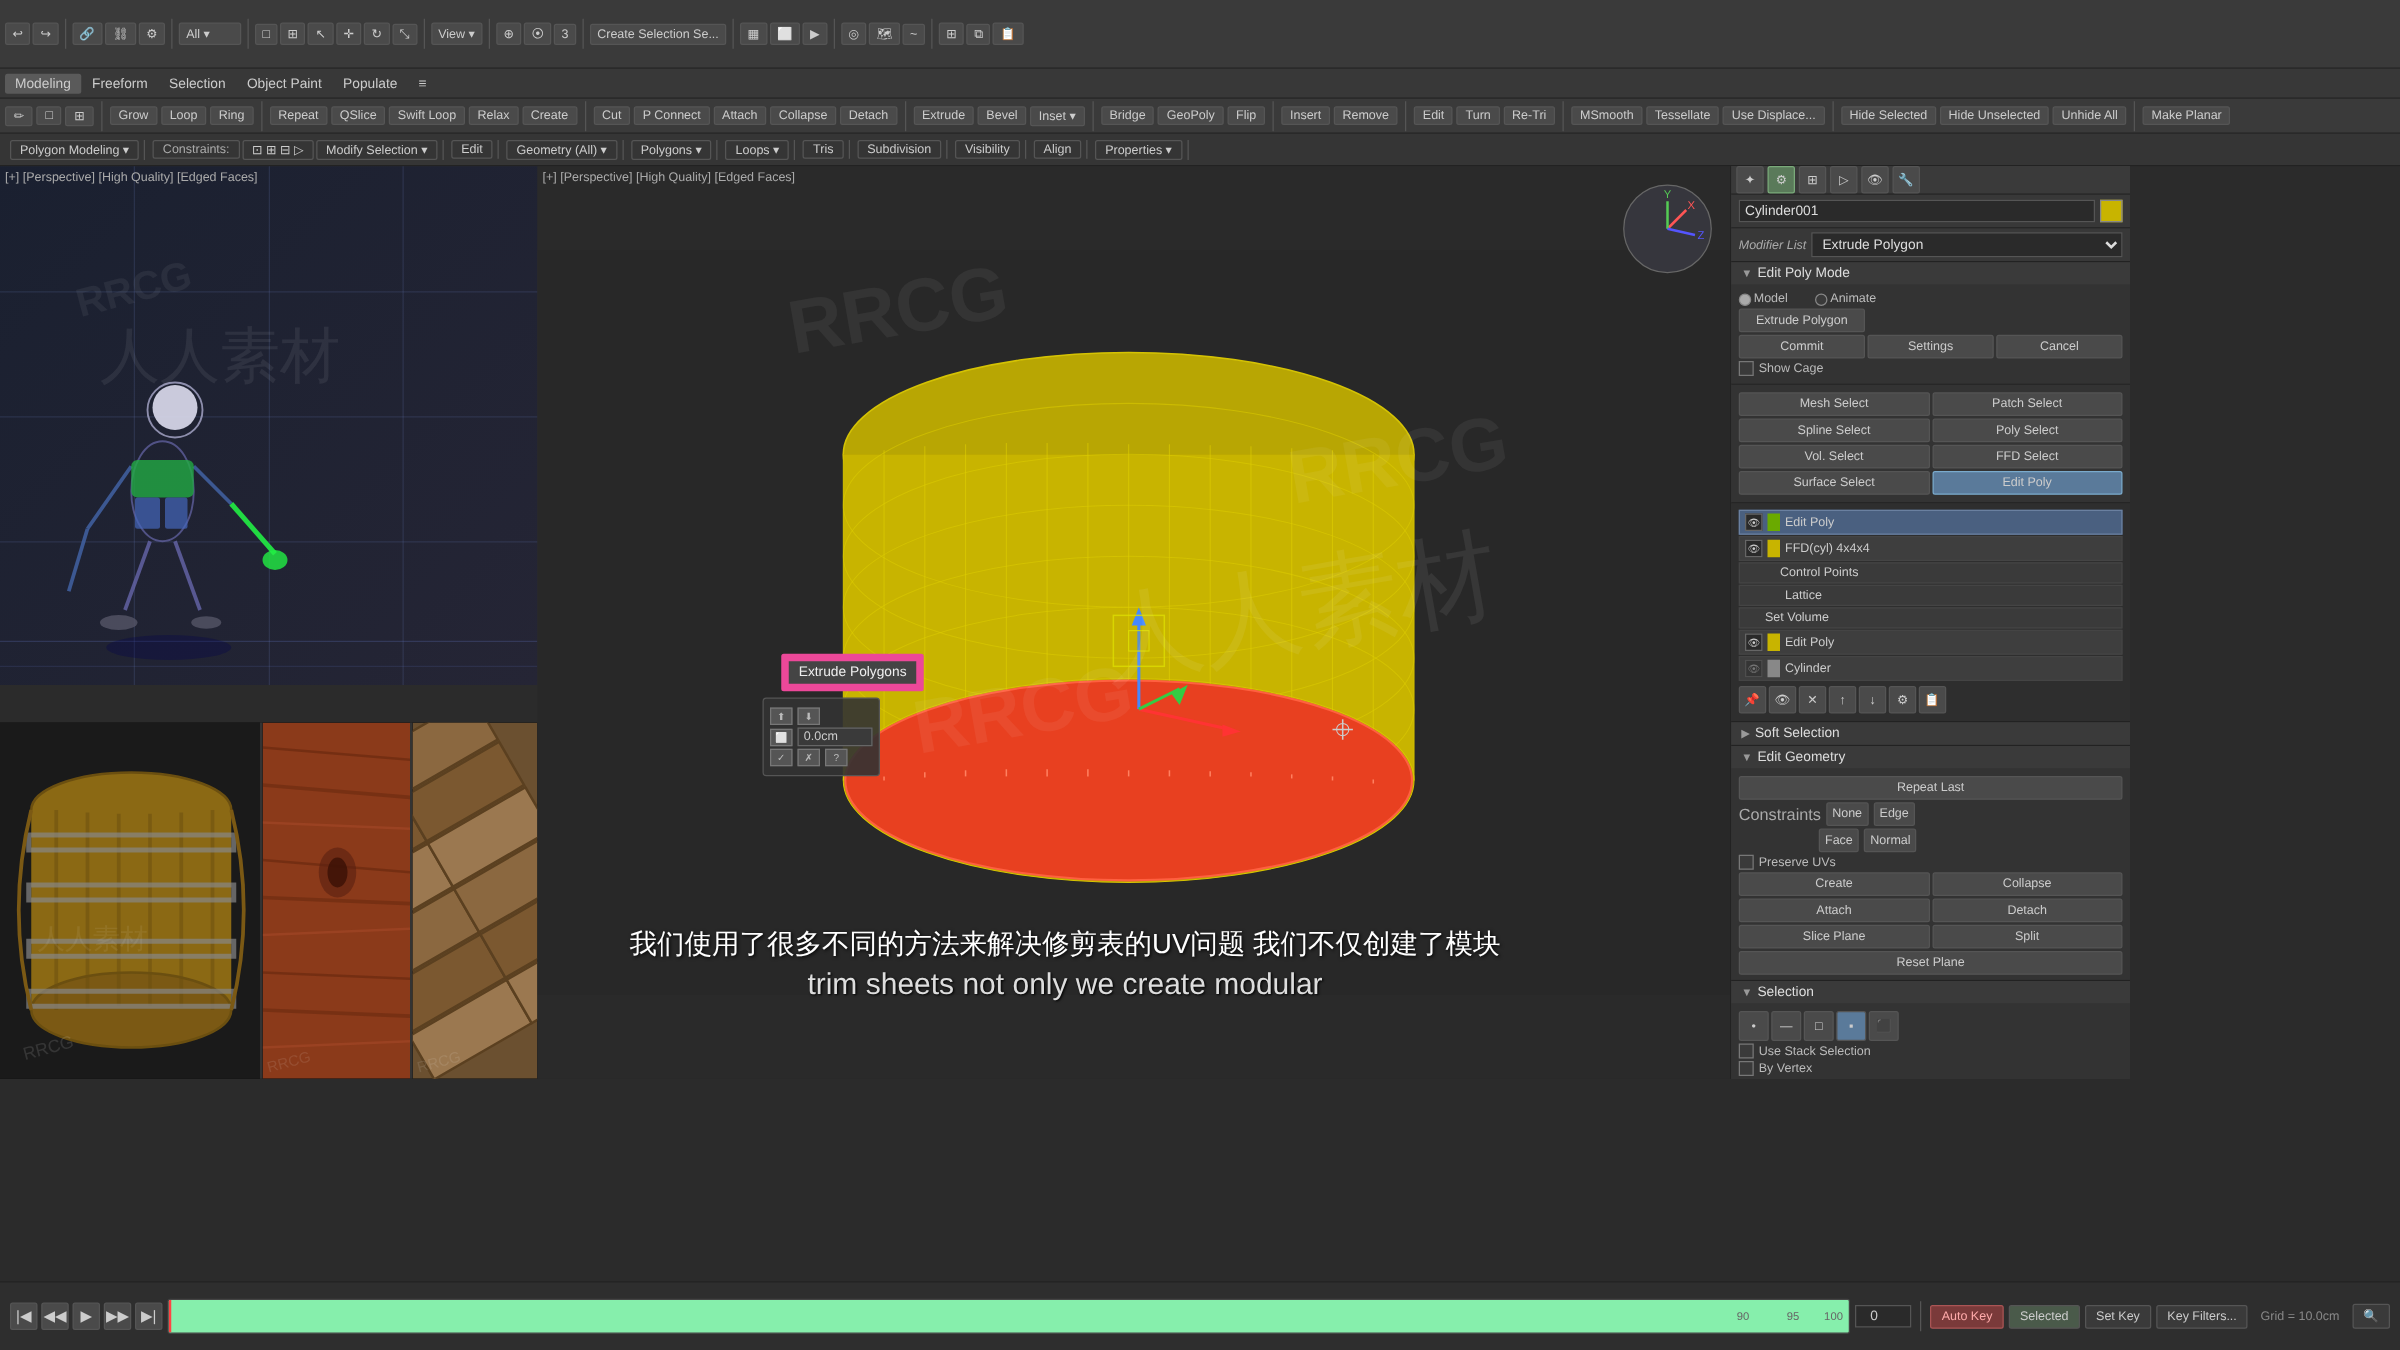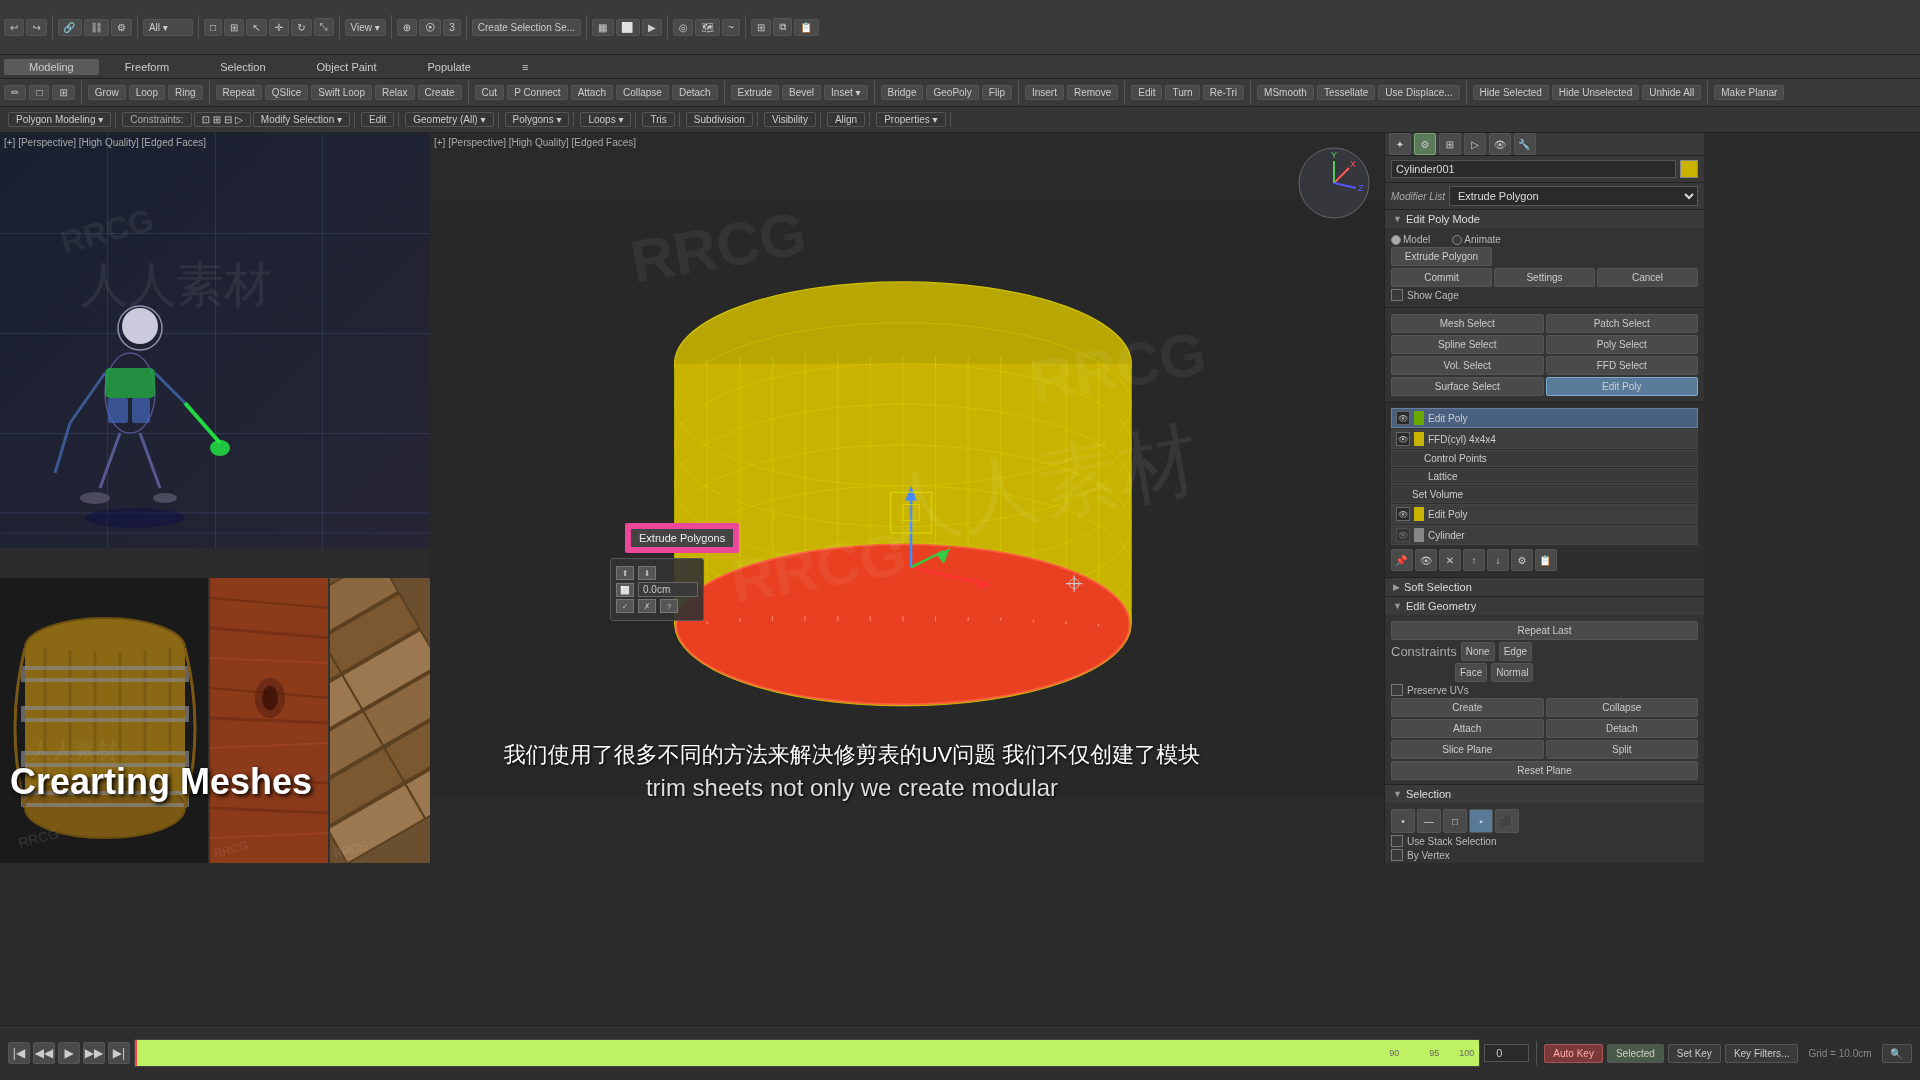--- a/index.html
+++ b/index.html
@@ -43,21 +43,21 @@
       width: 100%;
       height: 24px;
       background: #383838;
       border-bottom: 1px solid #222;
       display: flex;
       align-items: center;
       padding: 0 4px;
       gap: 1px;
     }
     .menu-item {
-      padding: 2px 25px;
+      padding: 2px 8px;
       font-size: 11px;
       color: #ccc;
       cursor: pointer;
       border-radius: 2px;
     }
     .menu-item.active { background: #5a5a5a; }
 
     
     #secondary-toolbar {
       width: 100%;
@@ -1104,35 +1104,34 @@
       </div>
     </div>
 
   </div>
 
   <div id="subtitle-bar">
     <span class="subtitle-chinese">我们使用了很多不同的方法来解决修剪表的UV问题 我们不仅创建了模块</span>
     <span class="subtitle-english">trim sheets not only we create modular</span>
   </div>
 
-  <div id="bottom-left-text">Crearting Meshes</div>
 
 </div>
 
 <div id="bottom-bar" style="position:absolute;bottom:0;left:0;right:0;height:55px;background:#2e2e2e;border-top:1px solid #222;display:flex;align-items:center;padding:0 8px;gap:4px;">
 
   <div class="bb-playback">
     <div class="play-btn">|◀</div>
     <div class="play-btn">◀◀</div>
     <div class="play-btn">▶</div>
     <div class="play-btn">▶▶</div>
     <div class="play-btn">▶|</div>
   </div>
 
-  <div class="bb-time-slider" style="flex:1;height:28px;background:#bef264;border:1px solid #444;border-radius:2px;position:relative;">
+  <div class="bb-time-slider" style="flex:1;height:28px;background:#86efac;border:1px solid #444;border-radius:2px;position:relative;">
     <div style="position:absolute;top:0;left:0;width:2px;height:100%;background:#ff4444;"></div>
 
     <div style="position:absolute;top:0;right:80px;bottom:0;display:flex;align-items:center;font-size:9px;color:#666;">90</div>
     <div style="position:absolute;top:0;right:40px;bottom:0;display:flex;align-items:center;font-size:9px;color:#666;">95</div>
     <div style="position:absolute;top:0;right:5px;bottom:0;display:flex;align-items:center;font-size:9px;color:#666;">100</div>
   </div>
 
   <input type="number" value="0" style="width: 45px; background: rgb(42, 42, 42); border: 1px solid rgb(85, 85, 85); color: rgb(204, 204, 204); font-size: 11px; padding: 2px 4px; text-align: center;">
 
   <div class="toolbar-separator"></div>

